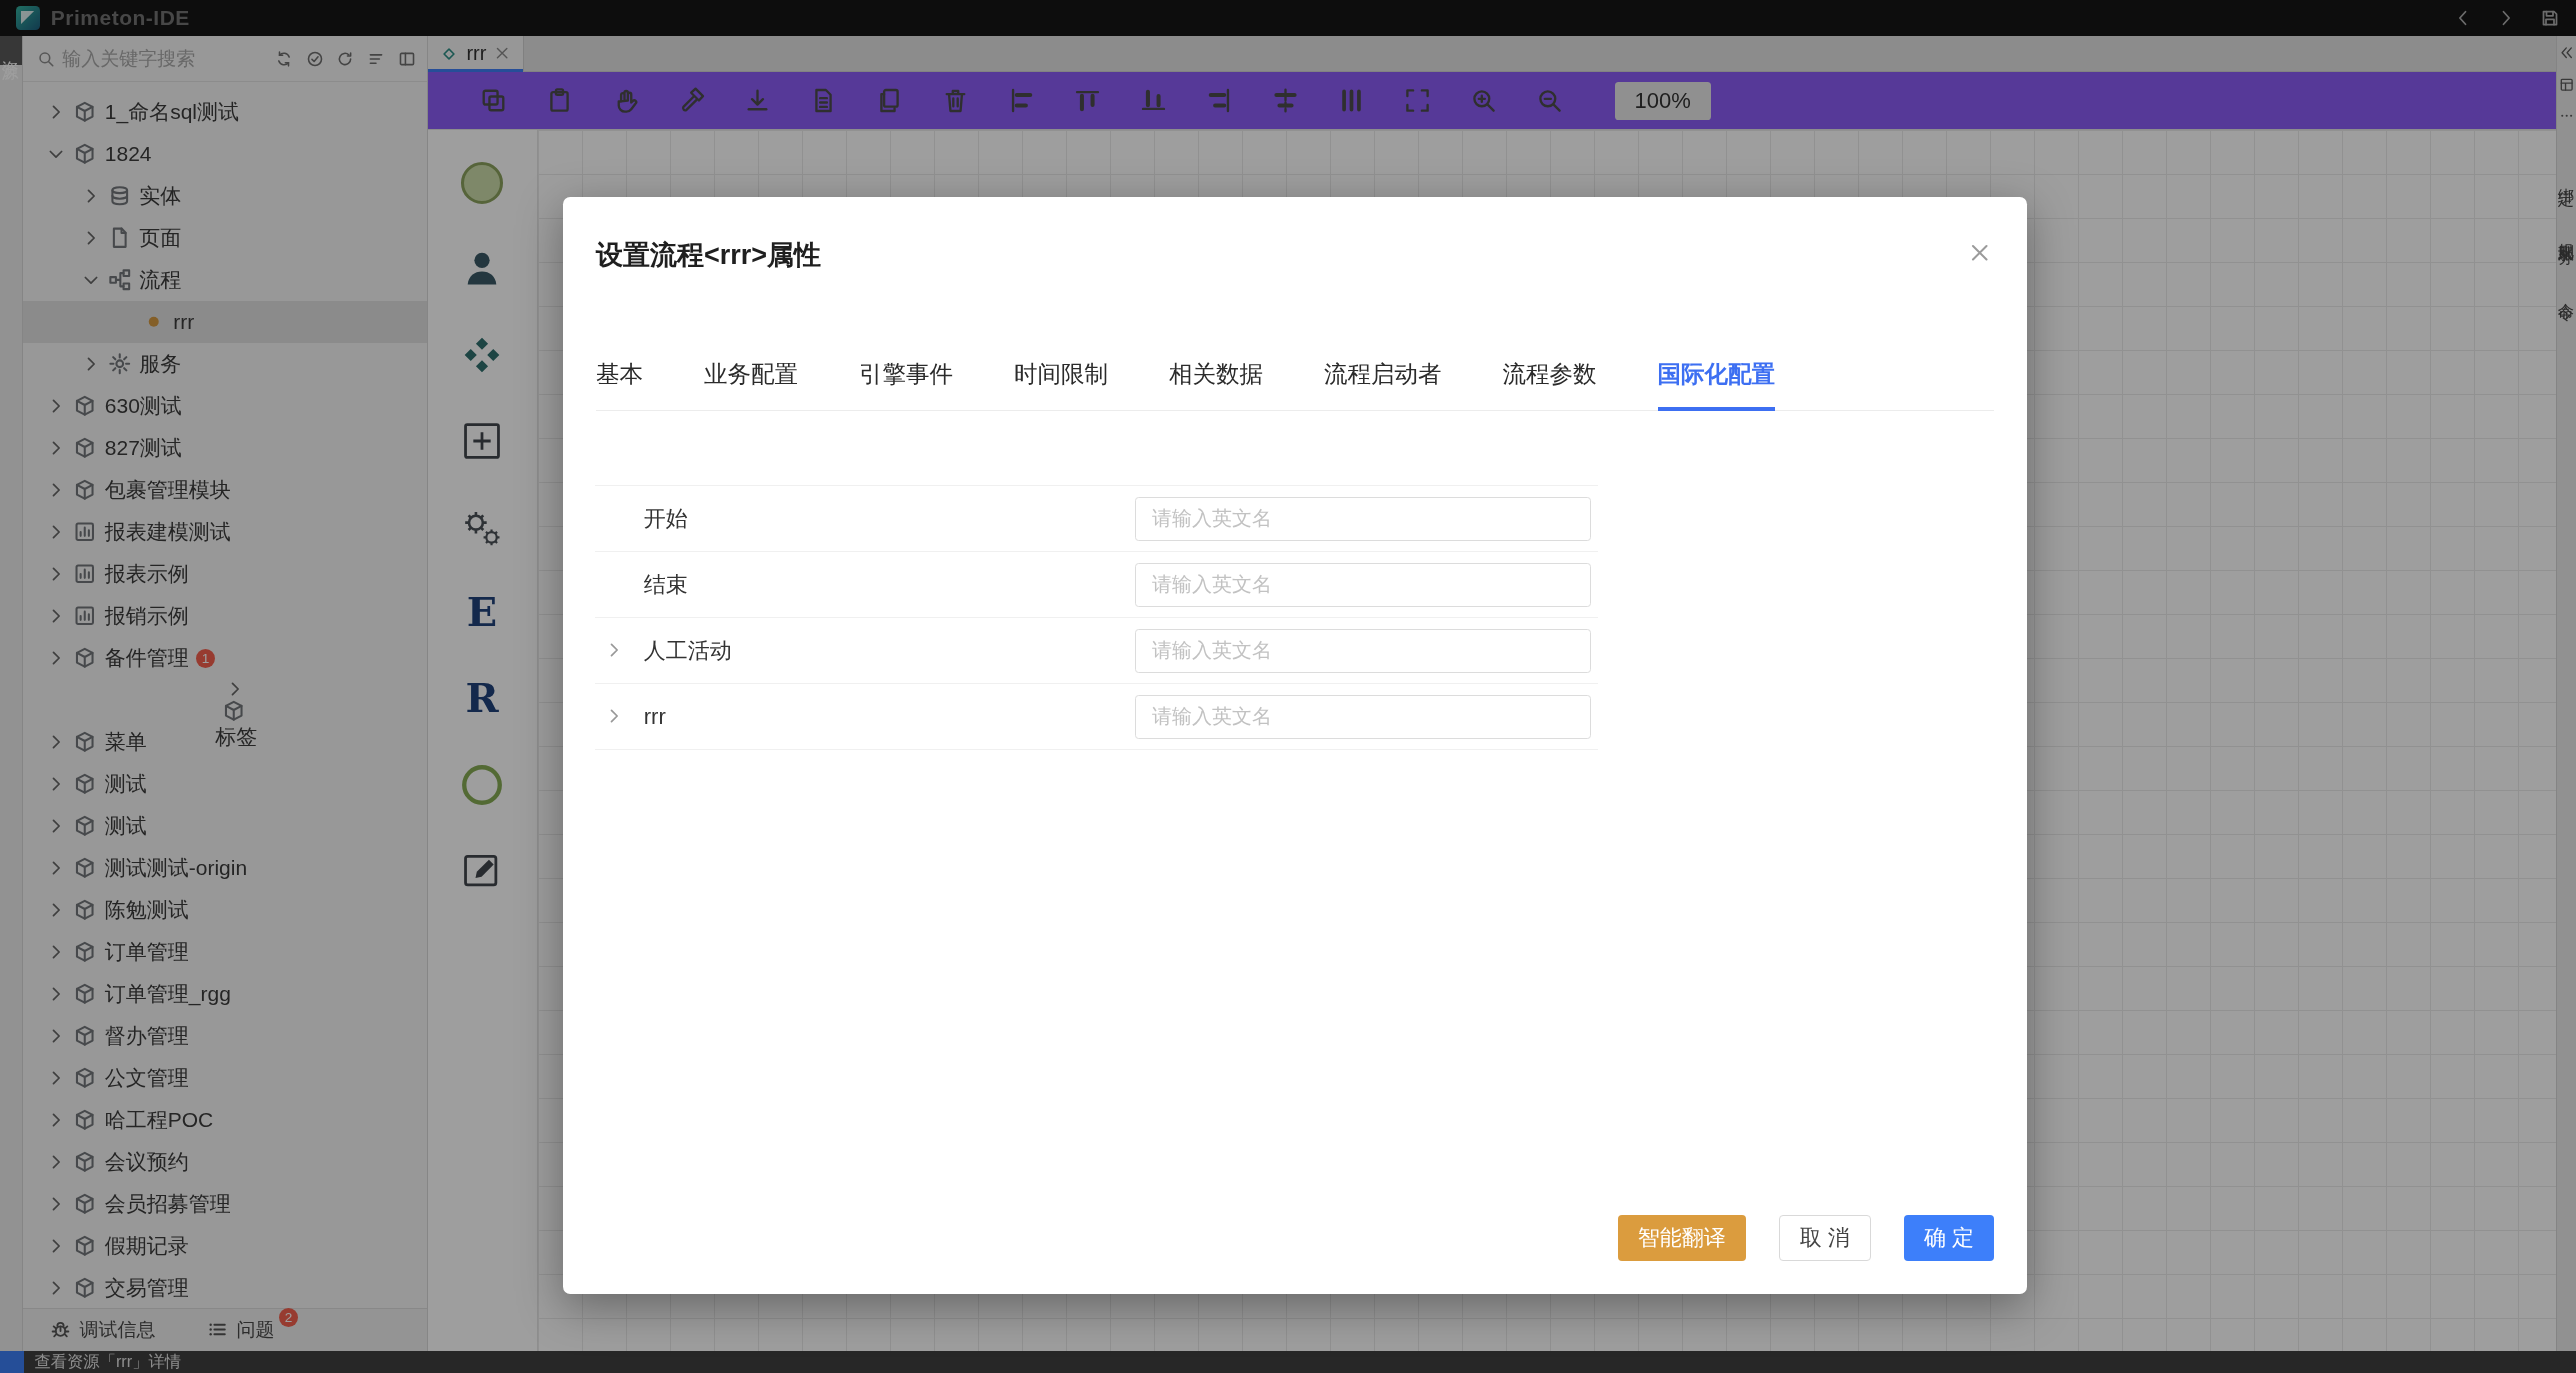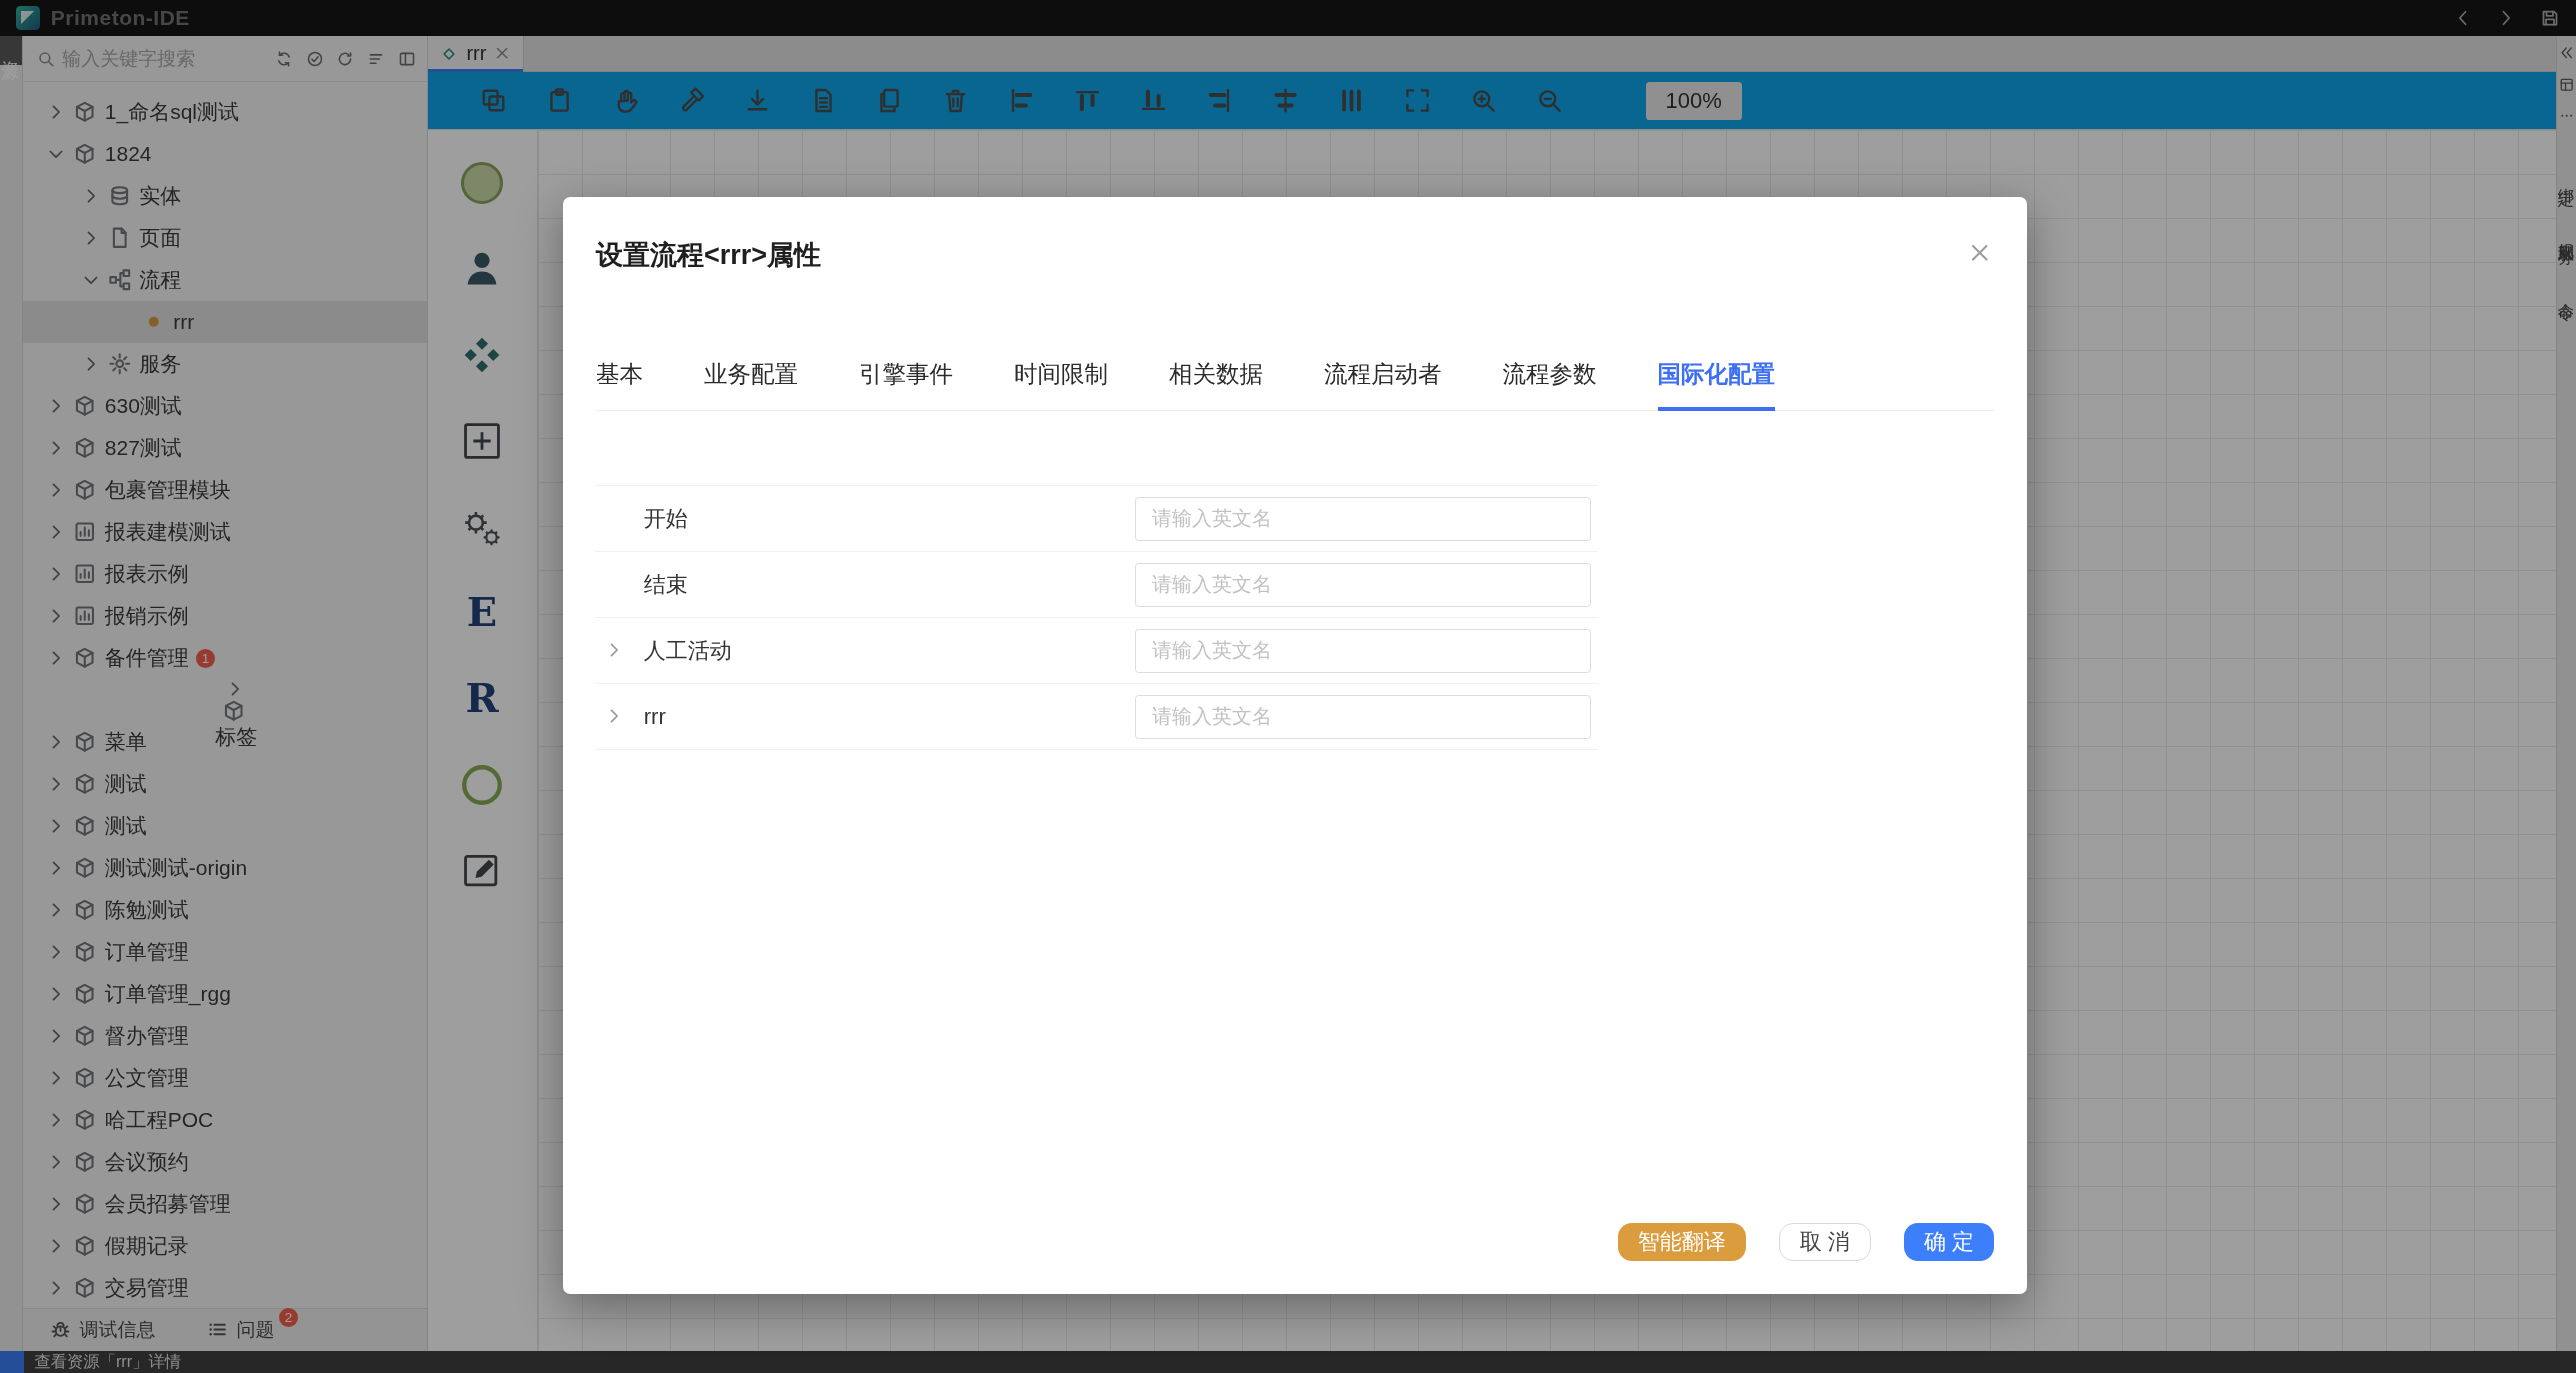--- a/index.html
+++ b/index.html
@@ -41,21 +41,21 @@
   .sf-ic{width:21px;height:21px;color:#555}
   .sf-badge{position:absolute;right:-23.5px;top:-9px;margin:0}
 
   
   .editor{flex:1;display:flex;flex-direction:column;min-width:0}
   .tabbar{height:36px;background:#e2e2e2;display:flex;border-bottom:0.9px solid #d2d2d2;flex:none}
   .tab{display:flex;align-items:center;gap:8.1px;padding:0 12.7px;background:#f4f4f4;border-right:0.9px solid #cfcfcf;position:relative;font-size:20px;color:#333}
   .tab::after{content:"";position:absolute;left:0;right:0;bottom:-0.9px;height:2.7px;background:#3e7ef5}
   .tab-ic{width:18px;height:18px;color:#2e8f86}
   .tab-close{width:16.3px;height:16.3px;color:#8a8a8a}
-  .toolbar{height:58px;background:#0ea5e9;border-bottom:0.9px solid #e4e4e4;display:flex;align-items:center;padding-left:52px;gap:61px;flex:none}
+  .toolbar{height:58px;background:#8b5cf6;border-bottom:0.9px solid #e4e4e4;display:flex;align-items:center;padding-left:52px;gap:30px;flex:none}
   .tbi{width:27px;height:27px;color:#4d4d4d;flex:none}
   .zoom-box{margin-left:22px;background:#e9e9e9;border-radius:3.6px;height:38px;display:flex;align-items:center;padding:0 20px;font-size:22px;color:#333}
   .canvas-wrap{flex:1;display:flex;min-height:0}
   .palette{width:110px;background:#fff;border-right:0.9px solid #e6e6e6;display:flex;flex-direction:column;align-items:center;padding-top:27px;gap:34px;flex:none}
   .pal-ic{width:52px;height:52px;flex:none}
   .canvas{flex:1;background-color:#fff;background-image:linear-gradient(#ebebeb 0.9px,transparent 0.9px),linear-gradient(90deg,#ebebeb 0.9px,transparent 0.9px);background-size:44px 44px}
 
   
   .rightbar{width:20px;background:#ebebeb;border-left:0.9px solid #d6d6d6;display:flex;flex-direction:column;align-items:center;padding-top:9px;flex:none}
   .rb-icons{display:flex;flex-direction:column;gap:16.3px}
@@ -79,21 +79,21 @@
   .m-tab.active{color:#3d6ff2;font-weight:600}
   .m-tab.active::after{content:"";position:absolute;left:0;right:0;bottom:-21px;height:3.6px;background:#3d6ff2}
   .m-rows{margin:74px 0 0 32px;width:1003px;border-bottom:0.9px solid #f0f0f0}
   .m-row{height:66px;display:flex;align-items:center;border-top:0.9px solid #f0f0f0}
   .m-gutter{width:23.5px;height:22px;margin-left:9px;color:#999;display:inline-flex}
   .m-gutter svg{width:20px;height:20px}
   .m-label{margin-left:16.3px;font-size:22px;color:#333}
   .m-input{margin-left:auto;margin-right:7.2px;width:456px;height:44px;border:0.9px solid #dcdcdc;border-radius:3.6px;padding:0 16.3px;font-size:20px;color:#333;outline:none;background:#fff}
   .m-input::placeholder{color:#c2c2c2}
   .m-footer{position:absolute;right:33px;bottom:33px;display:flex;gap:33px}
-  .btn{height:38px;border-radius:14px;font-size:22px;display:flex;align-items:center;padding:0 20px;border:none;font-family:inherit}
+  .btn{height:46px;border-radius:4px;font-size:22px;display:flex;align-items:center;padding:0 20px;border:none;font-family:inherit}
   .btn-translate{background:#db9c3e;color:#fff}
   .btn-cancel{background:#fff;border:0.9px solid #d9d9d9;color:#444}
   .btn-ok{background:#3d7ffa;color:#fff}
 </style>
 </head>
 <body>
 
 <div class="app">
 
   <div class="titlebar">

